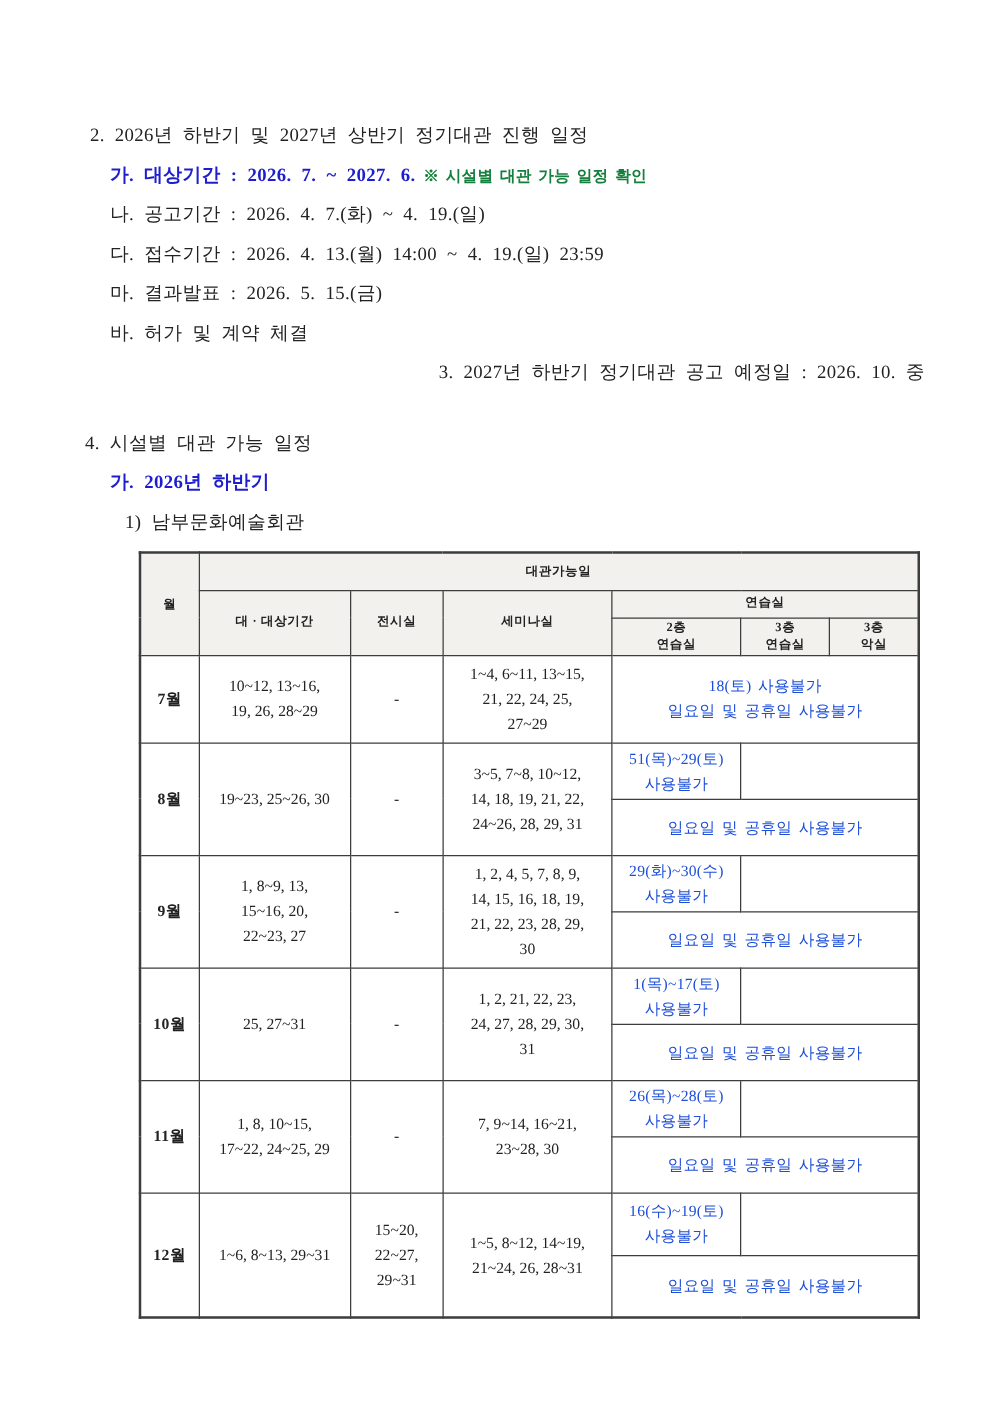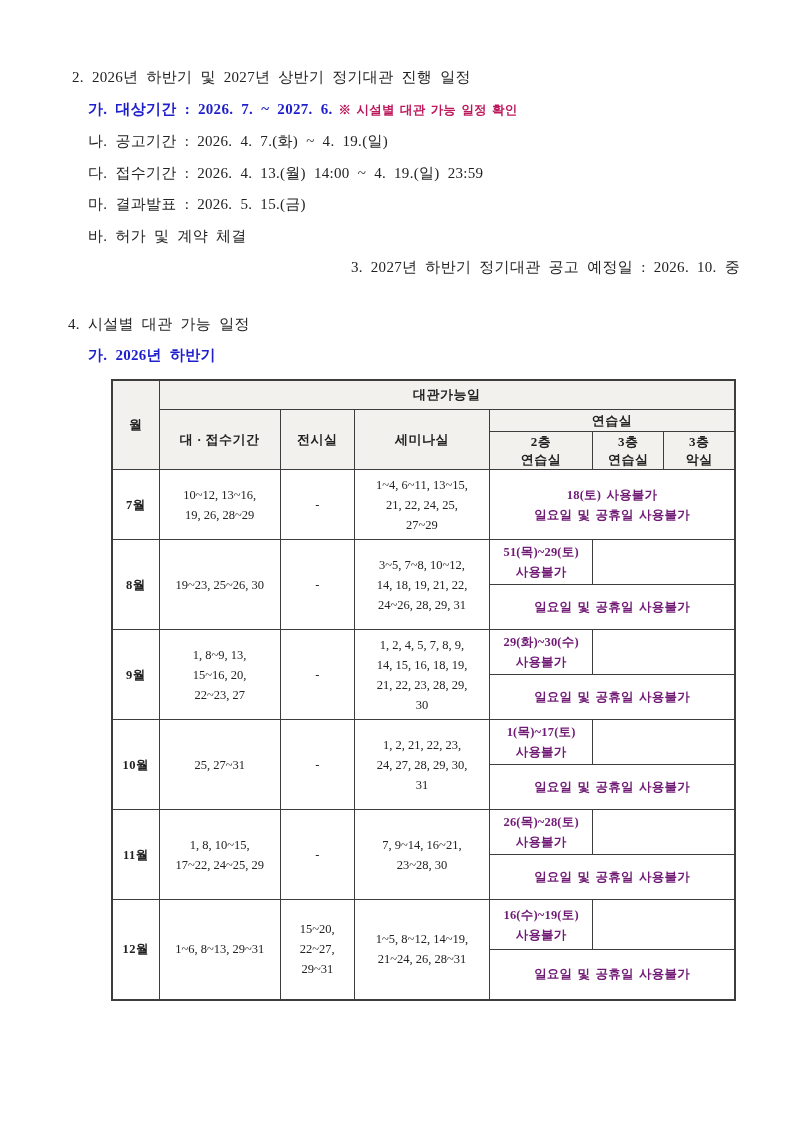--- a/index.html
+++ b/index.html
@@ -7,36 +7,36 @@
   body {
     width: 800px; height: 1131px;
     font-family: "Liberation Serif", "DejaVu Serif", serif;
     color: #222222;
     overflow: hidden;
   }
   .page {
     position: relative;
     width: 800px; height: 1131px;
     background: #ffffff;
-    padding: 62px 60px 0 68px;
+    padding: 94px 60px 0 68px;
   }
   .line {
     font-size: 15px;
     line-height: 31.5px;
     letter-spacing: 0.3px;
     word-spacing: 4px;
     white-space: nowrap;
   }
   .ml4  { margin-left: 4px; }
   .ml8  { margin-left: 8px; text-align: right; }
   .ml20 { margin-left: 20px; }
   .ml32 { margin-left: 32px; }
   .blue { color: #1e1ecc; font-weight: bold; }
   .red-note {
-    color: #be185d; font-weight: bold;
+    color: #15803d; font-weight: bold;
     font-size: 12.5px; margin-left: 6px;
     letter-spacing: 0.2px; word-spacing: 2px;
   }
   .gap-top { margin-top: 25px; }
 
   table.sched {
     margin-left: 43px; margin-top: 7px;
     border-collapse: collapse;
     table-layout: fixed;
     width: 625px;
@@ -47,69 +47,70 @@
     text-align: center;
     vertical-align: middle;
     white-space: pre-line;
     font-size: 12.5px;
     line-height: 1.6;
     padding: 1px 2px;
   }
   table.sched th {
     font-weight: bold;
     background: #f3f1ee;
-    font-size: 13px;
+    font-size: 10px;
     line-height: 1.35;
     letter-spacing: 0.5px;
   }
   tr.h1 { height: 30px; }
   tr.h2 { height: 22px; }
   tr.h3 { height: 28px; }
   tr.r70 { height: 70px; }
   tr.r45 { height: 45px; }
   tr.r50 { height: 50px; }
   td.month { font-weight: bold; letter-spacing: 0.5px; }
-  td.redcell { color: #701a75; letter-spacing: 0.2px; word-spacing: 2px; font-weight: bold; }
+  td.redcell { color: #1d4ed8; letter-spacing: 0.2px; word-spacing: 2px; }
 </style>
 </head>
 <body>
 
 <div class="page">
 
   <p class="line ml4">2. 2026년 하반기 및 2027년 상반기 정기대관 진행 일정</p>
 
   <p class="line ml20"><span class="blue">가. 대상기간 : 2026. 7. ~ 2027. 6.</span><span class="red-note">※ 시설별 대관 가능 일정 확인</span></p>
 
   <p class="line ml20">나. 공고기간 : 2026. 4. 7.(화) ~ 4. 19.(일)</p>
   <p class="line ml20">다. 접수기간 : 2026. 4. 13.(월) 14:00 ~ 4. 19.(일) 23:59</p>
   <p class="line ml20">마. 결과발표 : 2026. 5. 15.(금)</p>
   <p class="line ml20">바. 허가 및 계약 체결</p>
 
   <p class="line ml8">3. 2027년 하반기 정기대관 공고 예정일 : 2026. 10. 중</p>
 
   <p class="line gap-top">4. 시설별 대관 가능 일정</p>
   <p class="line ml20 blue">가. 2026년 하반기</p>
+  <p class="line ml32">1) 남부문화예술회관</p>
 
   <table class="sched">
     <colgroup>
       <col style="width:47px">
         <col style="width:121px">
         <col style="width:74px">
       <col style="width:135px">
         <col style="width:103px">
         <col style="width:71px">
         <col style="width:71px">
     </colgroup>
     <thead>
       <tr class="h1">
         <th rowspan="3">월</th>
         <th colspan="6">대관가능일</th>
       </tr>
       <tr class="h2">
-        <th rowspan="2">대 · 접수기간</th>
+        <th rowspan="2">대 · 대상기간</th>
         <th rowspan="2">전시실</th>
         <th rowspan="2">세미나실</th>
         <th colspan="3">연습실</th>
       </tr>
       <tr class="h3">
         <th>2층
 연습실</th>
         <th>3층
 연습실</th>
         <th>3층

